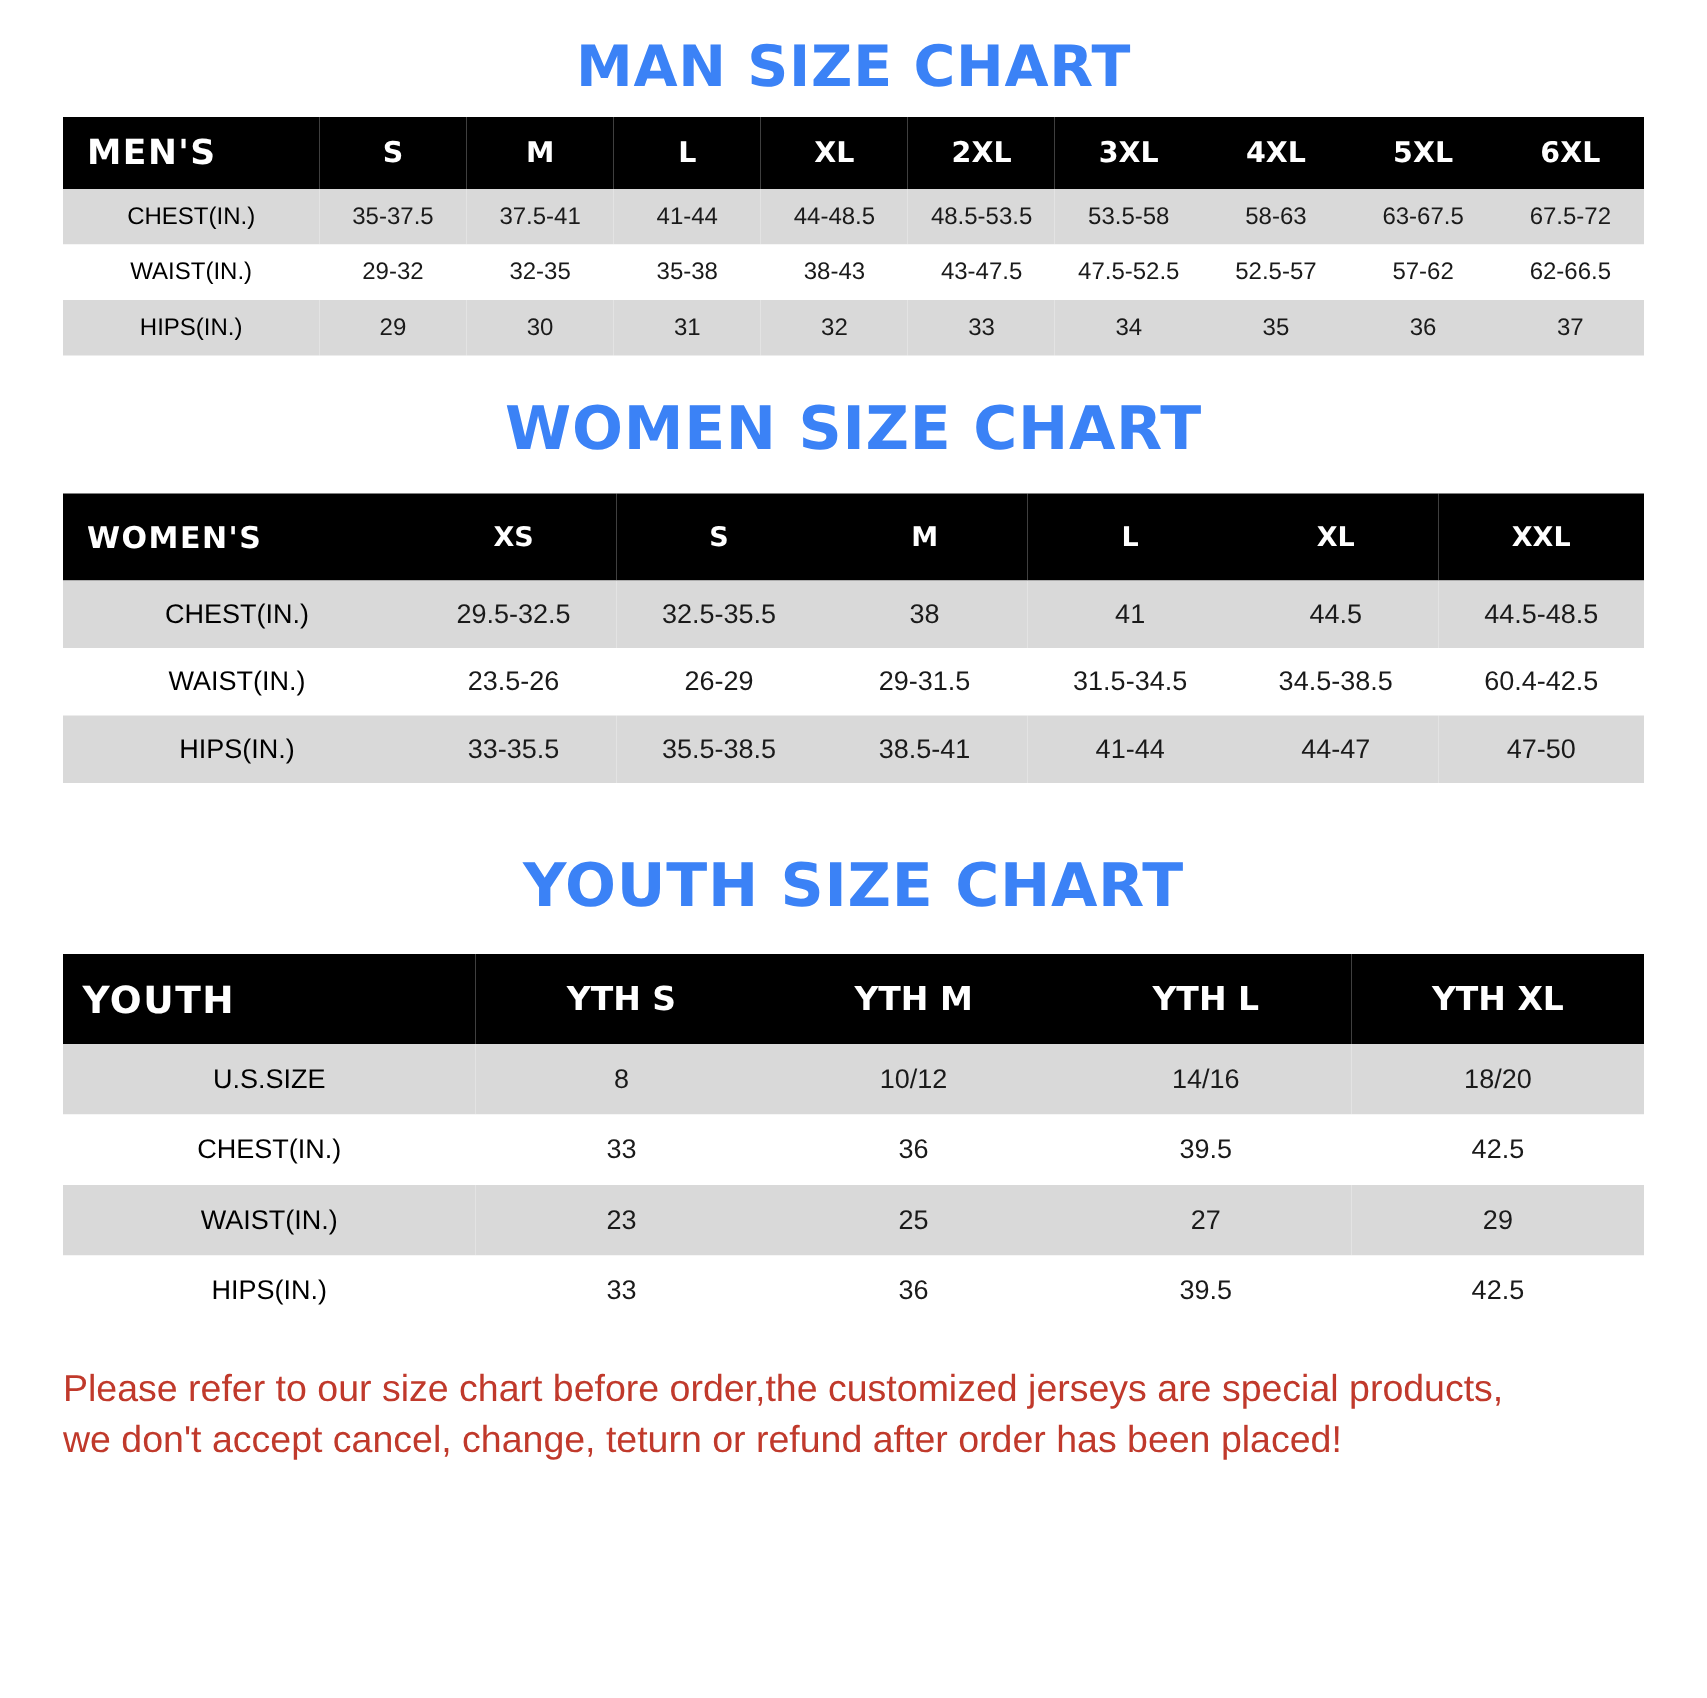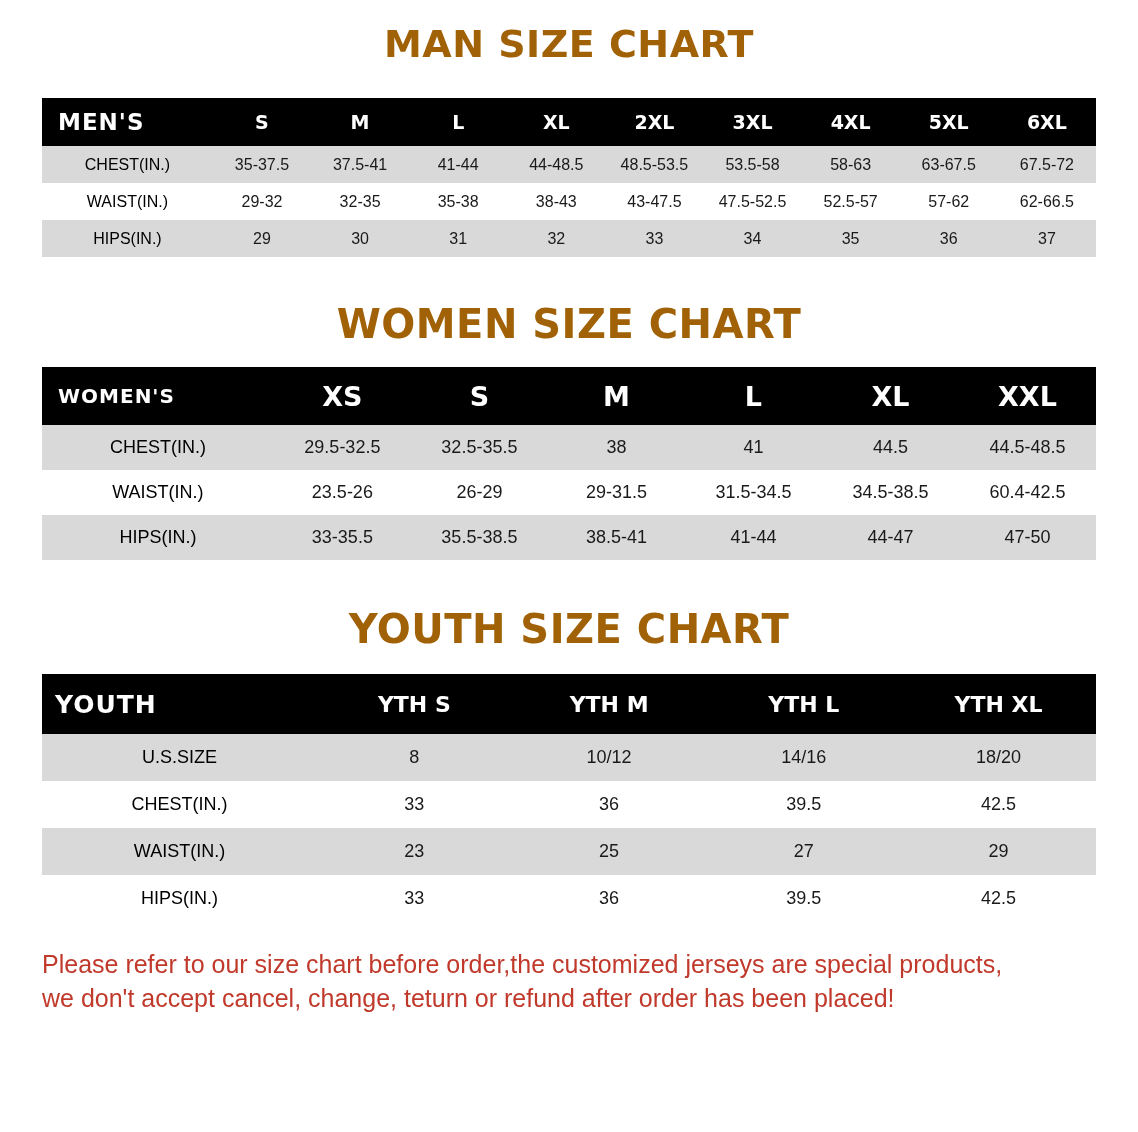--- a/index.html
+++ b/index.html
@@ -35,30 +35,30 @@
     letter-spacing: 2px;
     color: #111111;
     line-height: 1;
   }
 
   
   .section-title {
     text-align: center;
     font-family: "DejaVu Sans", sans-serif;
     font-weight: bold;
-    color: #a16207;
+    color: #3b82f6;
   }
   .title-man {
     font-size: 38px;
     margin-top: 22px;
     letter-spacing: 0.5px;
   }
   .title-women {
     font-size: 40px;
-    margin-top: 44px;
+    margin-top: 26px;
     letter-spacing: 0.5px;
   }
   .title-youth {
     font-size: 40px;
     margin-top: 46px;
     letter-spacing: 0.5px;
   }
 
   
   .table-wrap {
@@ -94,33 +94,33 @@
   tr.shade td { background: #d9d9d9; }
   tr.plain td { background: #ffffff; }
 
   
   #men-table thead th { height: 46px; font-size: 19px; }
   #men-table thead th.rowlabel { font-size: 23px; letter-spacing: 1px; }
   #men-table tbody td { height: 35px; font-size: 16px; }
   #men-table tbody td.rowlabel { font-size: 16px; }
 
   
-  #women-table thead th { height: 56px; font-size: 27px; }
+  #women-table thead th { height: 56px; font-size: 18px; }
   #women-table thead th.rowlabel { font-size: 20px; letter-spacing: 1px; }
   #women-table tbody td { height: 43px; font-size: 18px; }
   #women-table tbody td.rowlabel { font-size: 18px; }
 
   
   #youth-table thead th { height: 58px; font-size: 22px; }
   #youth-table thead th.rowlabel { font-size: 25px; letter-spacing: 1px; padding-left: 13px; }
   #youth-table tbody td { height: 45px; font-size: 18px; }
   #youth-table tbody td.rowlabel { font-size: 18px; }
 
   
-  .men-wrap { margin-top: 32px; }
+  .men-wrap { margin-top: 12px; }
   .women-wrap { margin-top: 20px; }
   .youth-wrap { margin-top: 22px; }
 
   
   .note {
     margin: 26px 42px 0 42px;
     color: #c0392b;
     font-family: "Liberation Sans", sans-serif;
     font-size: 25px;
     line-height: 1.35;

